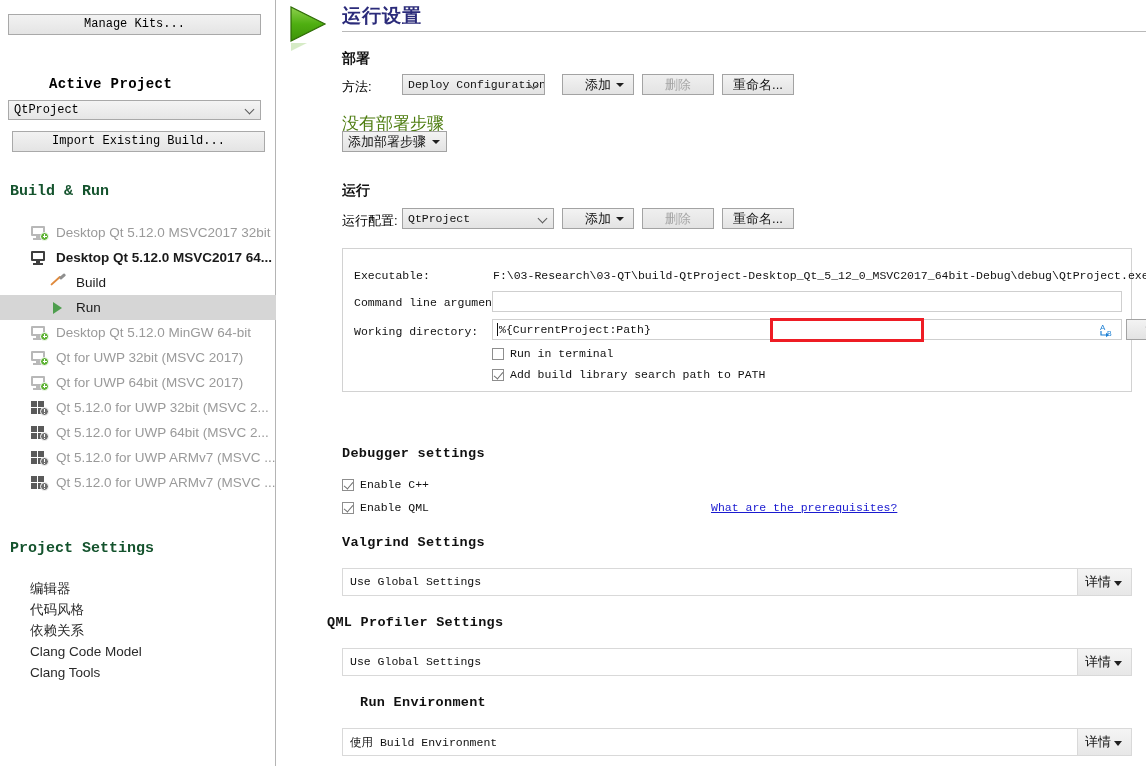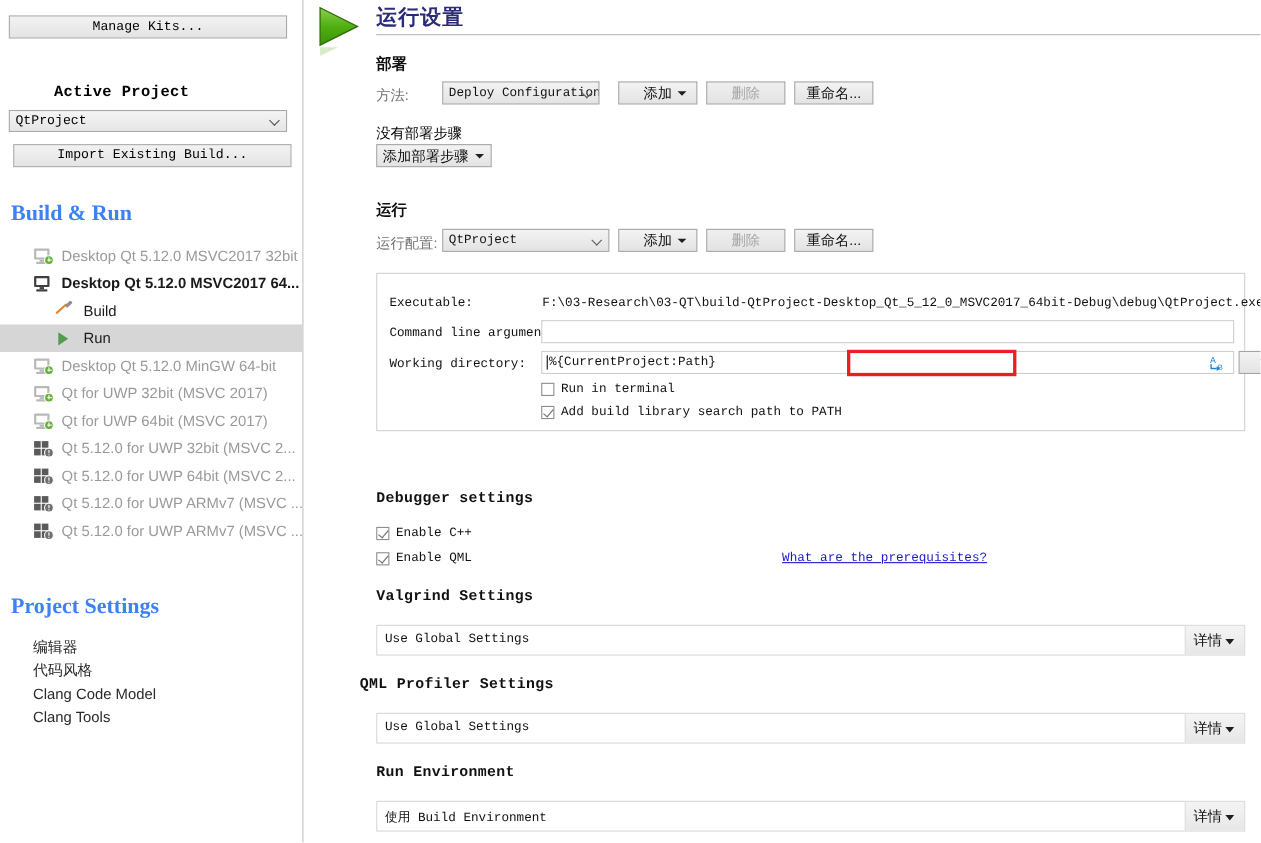--- a/index.html
+++ b/index.html
@@ -44,24 +44,24 @@
     font-weight: bold;
     font-size: 14px;
     color: #000;
     letter-spacing: 0.4px;
     margin-left: 41px;
   }
   #active-project-head { top: 76px; }
   .side-head2 {
     position: absolute;
     left: 10px;
-    font-family: Liberation Serif, serif;
+    font-family: Liberation Mono, monospace;
     font-weight: bold;
-    font-size: 20px;
-    color: #3b82f6;
+    font-size: 15px;
+    color: #14532d;
   }
   #build-run-head { top: 183px; }
   #project-settings-head { top: 540px; }
 
   #project-combo {
     position: absolute;
     left: 8px; top: 100px;
     width: 253px; height: 20px;
     background: linear-gradient(#f4f4f4, #e6e6e6);
     border: 1px solid #a9a9a9;
@@ -238,21 +238,21 @@
     font-size: 14px;
     color: #111;
   }
   #deploy-title { left: 66px; top: 50px; }
   #run-title { left: 66px; top: 182px; }
 
   .mono-label {
     position: absolute;
     font-family: "Liberation Sans", sans-serif;
     font-size: 13px;
-    color: #737373;
+    color: #000000;
   }
   #deploy-method-label { left: 66px; top: 78px; }
   #run-config-label { left: 66px; top: 212px; }
 
   .qt-combo {
     position: absolute;
     height: 21px;
     background: linear-gradient(#f3f3f3, #e3e3e3);
     border: 1px solid #a3a3a3;
     font-family: "Liberation Mono", monospace;
@@ -293,22 +293,22 @@
   #deploy-add { left: 286px; top: 74px; width: 72px; }
   #deploy-remove { left: 366px; top: 74px; width: 72px; }
   #deploy-rename { left: 446px; top: 74px; width: 72px; }
   #run-add { left: 286px; top: 208px; width: 72px; }
   #run-remove { left: 366px; top: 208px; width: 72px; }
   #run-rename { left: 446px; top: 208px; width: 72px; }
 
   #no-deploy-steps {
     position: absolute; left: 66px; top: 112px;
     font-family: "Liberation Sans", sans-serif;
-    font-size: 13px;
-    color: #000000;
+    font-size: 17px;
+    color: #4d7c0f;
   }
   #add-deploy-step {
     position: absolute; left: 66px; top: 131px;
     height: 21px; line-height: 19px;
     padding: 0 20px 0 5px;
     background: linear-gradient(#f3f3f3, #e3e3e3);
     border: 1px solid #a3a3a3;
     font-family: "Liberation Sans", sans-serif;
     font-size: 13px;
     color: #111;
@@ -440,21 +440,21 @@
   .grp-title {
     position: absolute;
     font-family: "Liberation Mono", monospace;
     font-weight: bold;
     font-size: 13.5px;
     color: #111;
     letter-spacing: 0.3px;
   }
   #valgrind-title { left: 66px; top: 535px; }
   #qmlprof-title  { left: 51px; top: 615px; }
-  #runenv-title   { left: 66px; top: 695px; }
+  #runenv-title   { left: 84px; top: 695px; }
 
   .detail-box {
     position: absolute;
     left: 66px;
     width: 790px; height: 28px;
     border: 1px solid #d9d9d9;
     background: #fff;
   }
   .detail-text {
     position: absolute;
@@ -603,20 +603,21 @@
           </span>
           <span>Qt 5.12.0 for UWP ARMv7 (MSVC ...</span>
         </div>
       </div>
 
     <div class="side-head2" id="project-settings-head">Project Settings</div>
 
     <div id="project-settings-list">
         <div class="ps-row"><span>编辑器</span></div>
         <div class="ps-row"><span>代码风格</span></div>
+        <div class="ps-row"><span>依赖关系</span></div>
         <div class="ps-row"><span>Clang Code Model</span></div>
         <div class="ps-row"><span>Clang Tools</span></div>
       </div>
   </div>
 
   <div id="main">
 
     <svg id="header-arrow" viewBox="0 0 46 48">
       <defs>
         <linearGradient id="gg" x1="0" y1="0" x2="0" y2="1">

